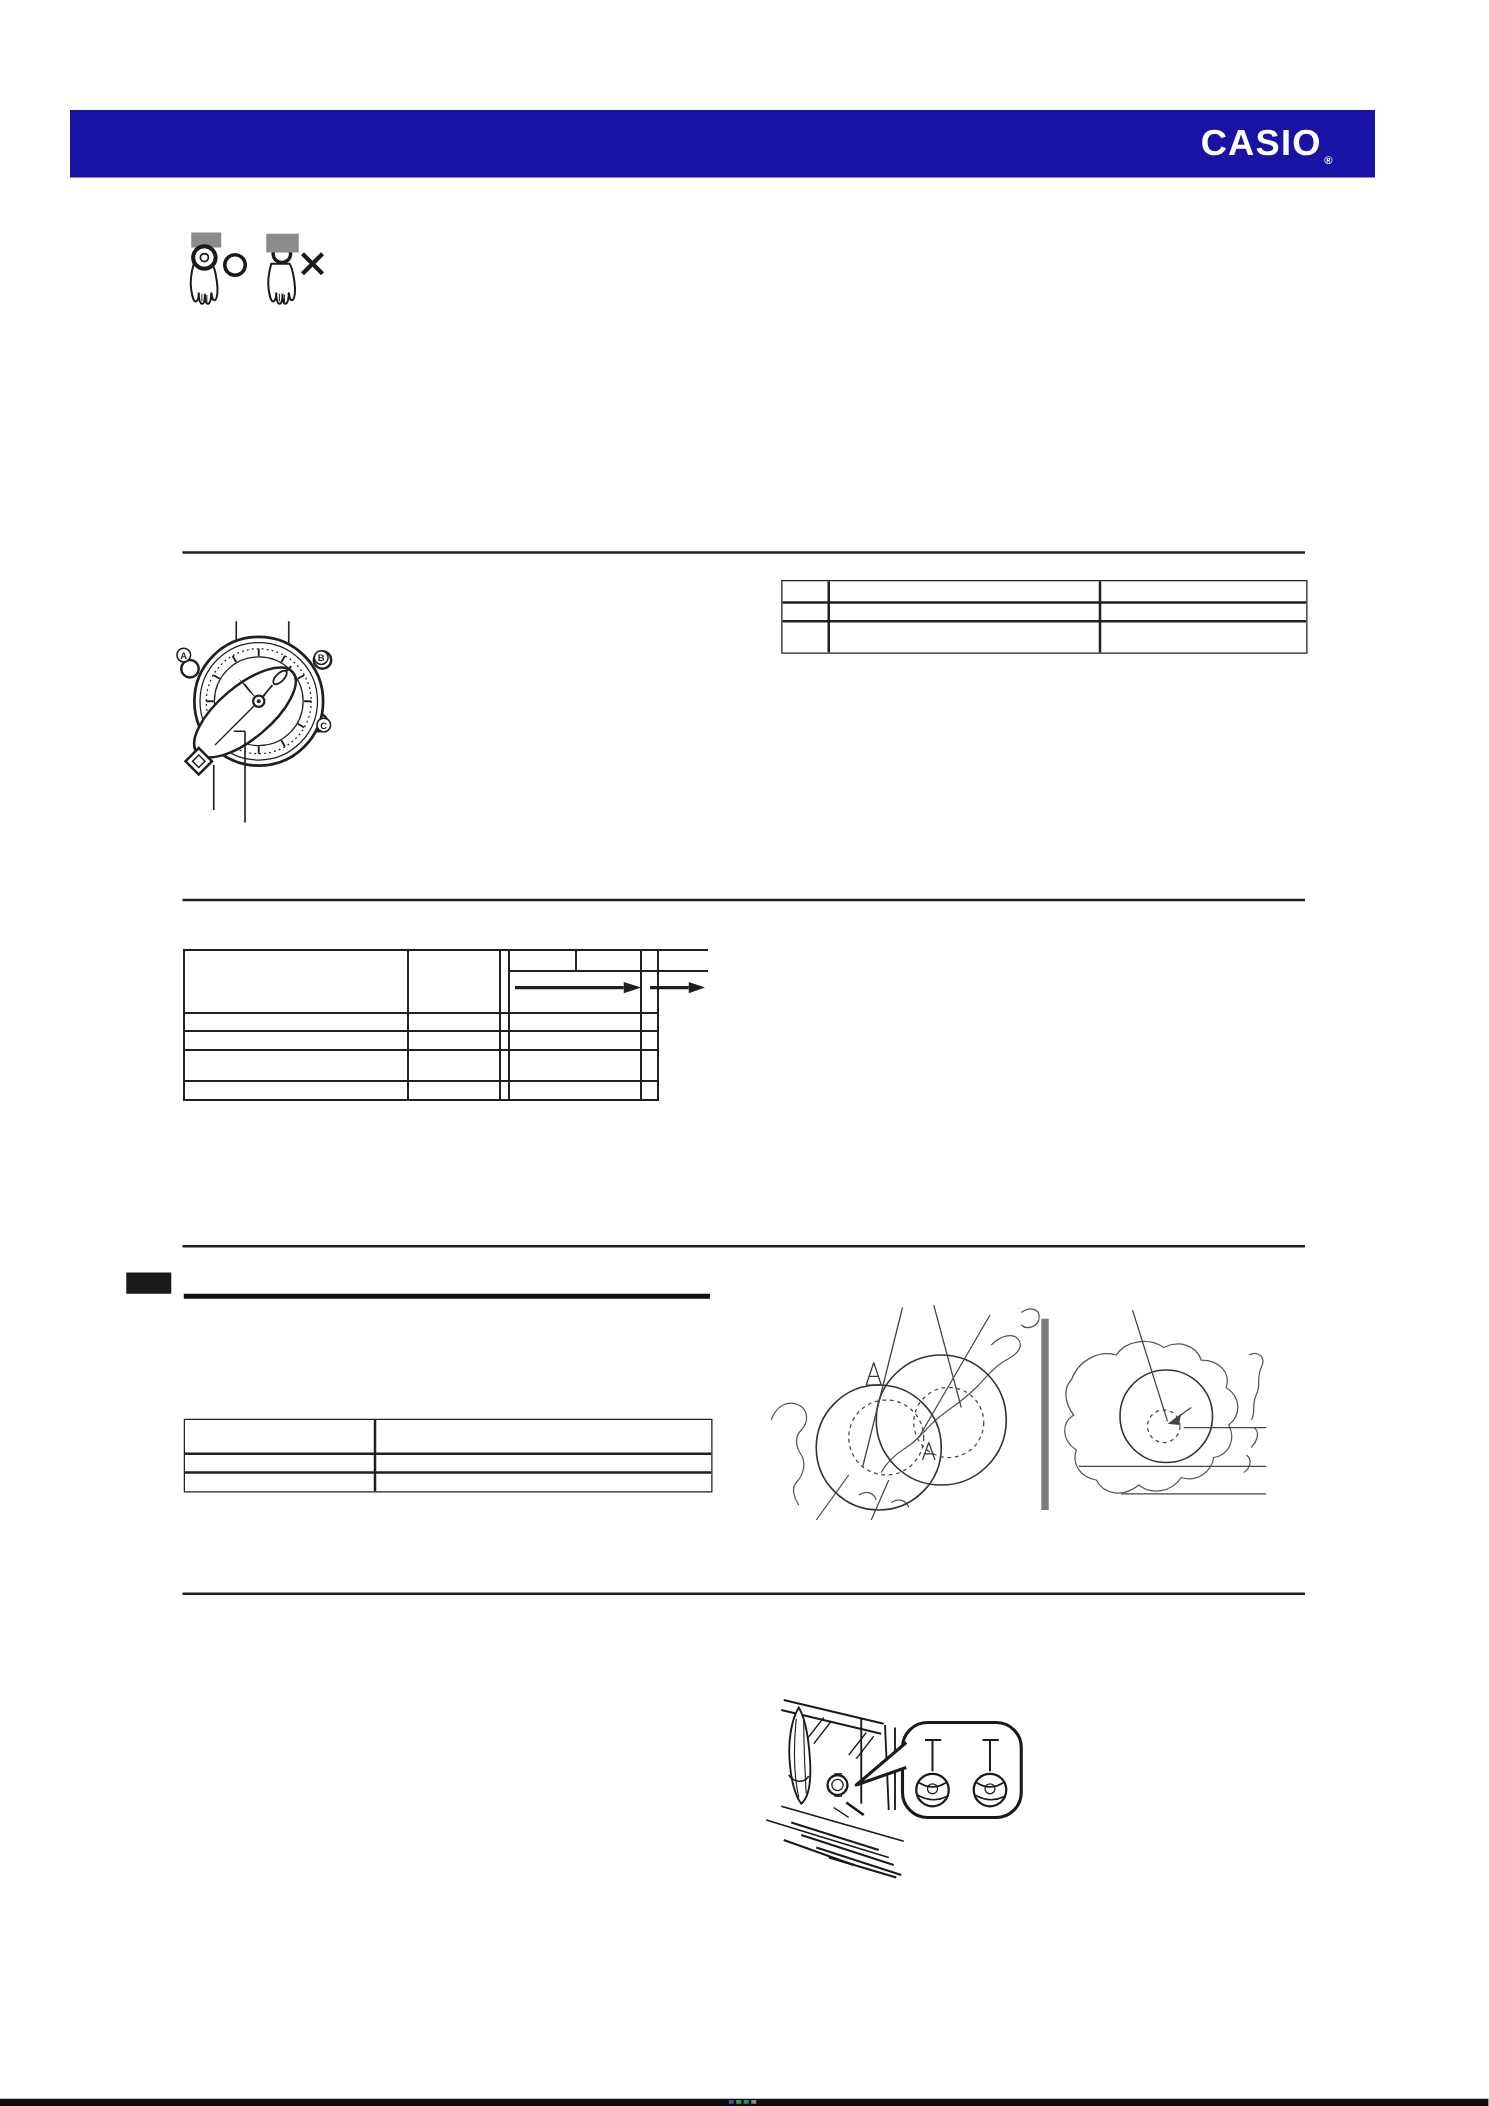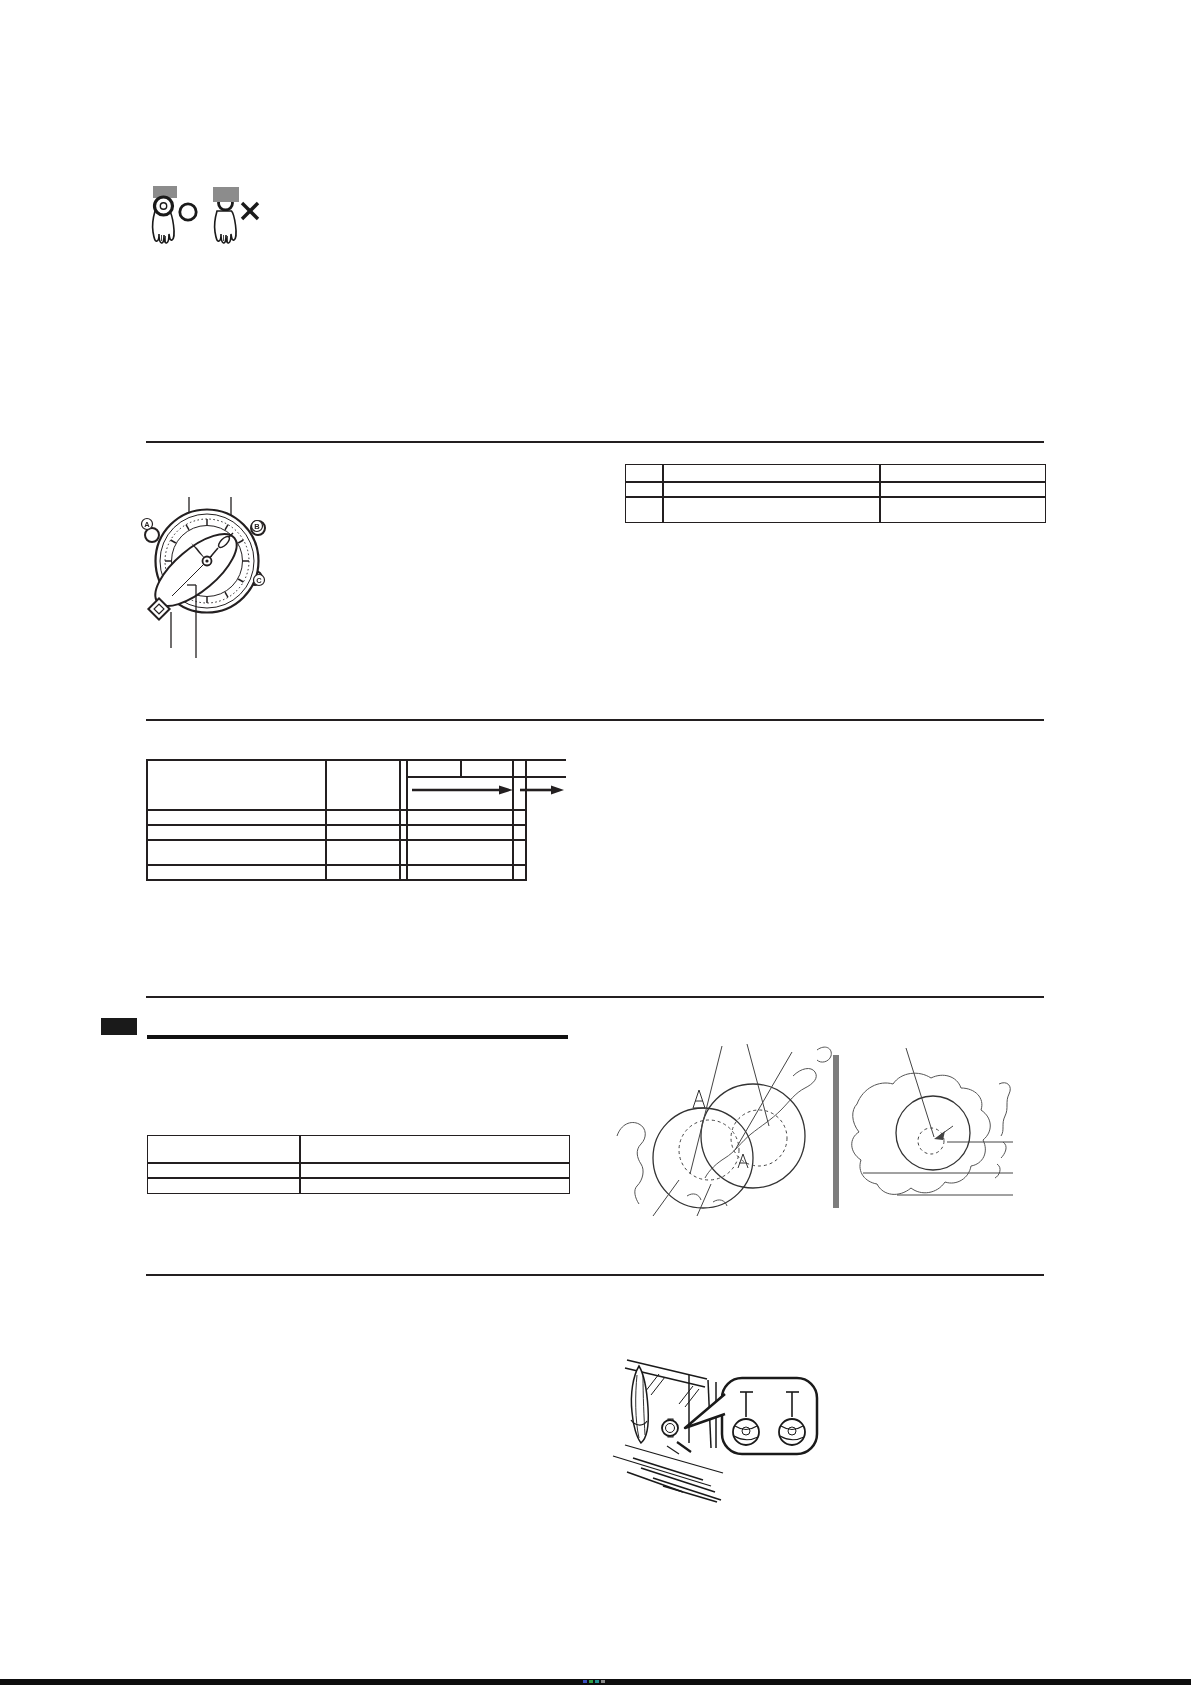--- a/index.html
+++ b/index.html
@@ -20,20 +20,23 @@
   .heading-underline{left:147px;top:1035px;width:421px;height:3.5px;background:#111;}
   .bottom-strip{left:0;top:1679px;width:1191px;height:6px;background:#0e0e0e;}
   .regmark{position:absolute;top:1px;width:4px;height:3px;}
   svg{display:block;}
 </style>
 </head>
 <body>
 
 <div id="page">
 
+  <div class="abs header-bar">
+    <div class="brand"><span>CASIO</span><span class="reg">®</span></div>
+  </div>
 
   <svg class="abs" style="left:128px;top:166px" width="150" height="85" viewBox="0 0 150 85">
     <g stroke="#1a1a1a" fill="none">
 
       <g>
         <rect x="25" y="20" width="24" height="12" fill="#8c8c8c" stroke="none"></rect>
         <g transform="translate(24,45)">
           <path d="M3,0 C1,7 0,15 1,21 C2,27 3,31 5,30 C6.5,29.5 7,26 7,23 C7,27 7.5,31.5 9.5,32 C11.5,32.5 12,28 12,24 C12,28 12.5,32.5 14.5,32 C16.5,31.5 17,27 17,23 C17.5,26 18,30 20,29 C22,28 22.5,21 21.5,14 C20.5,7 19.5,2 17.5,0 Z" fill="#fff" stroke-width="1.6"></path>
           <path d="M9.5,24 L9.5,30 M13.5,25 L13.5,31 M17,24 L17,29" stroke-width="0.8"></path>
         </g>

